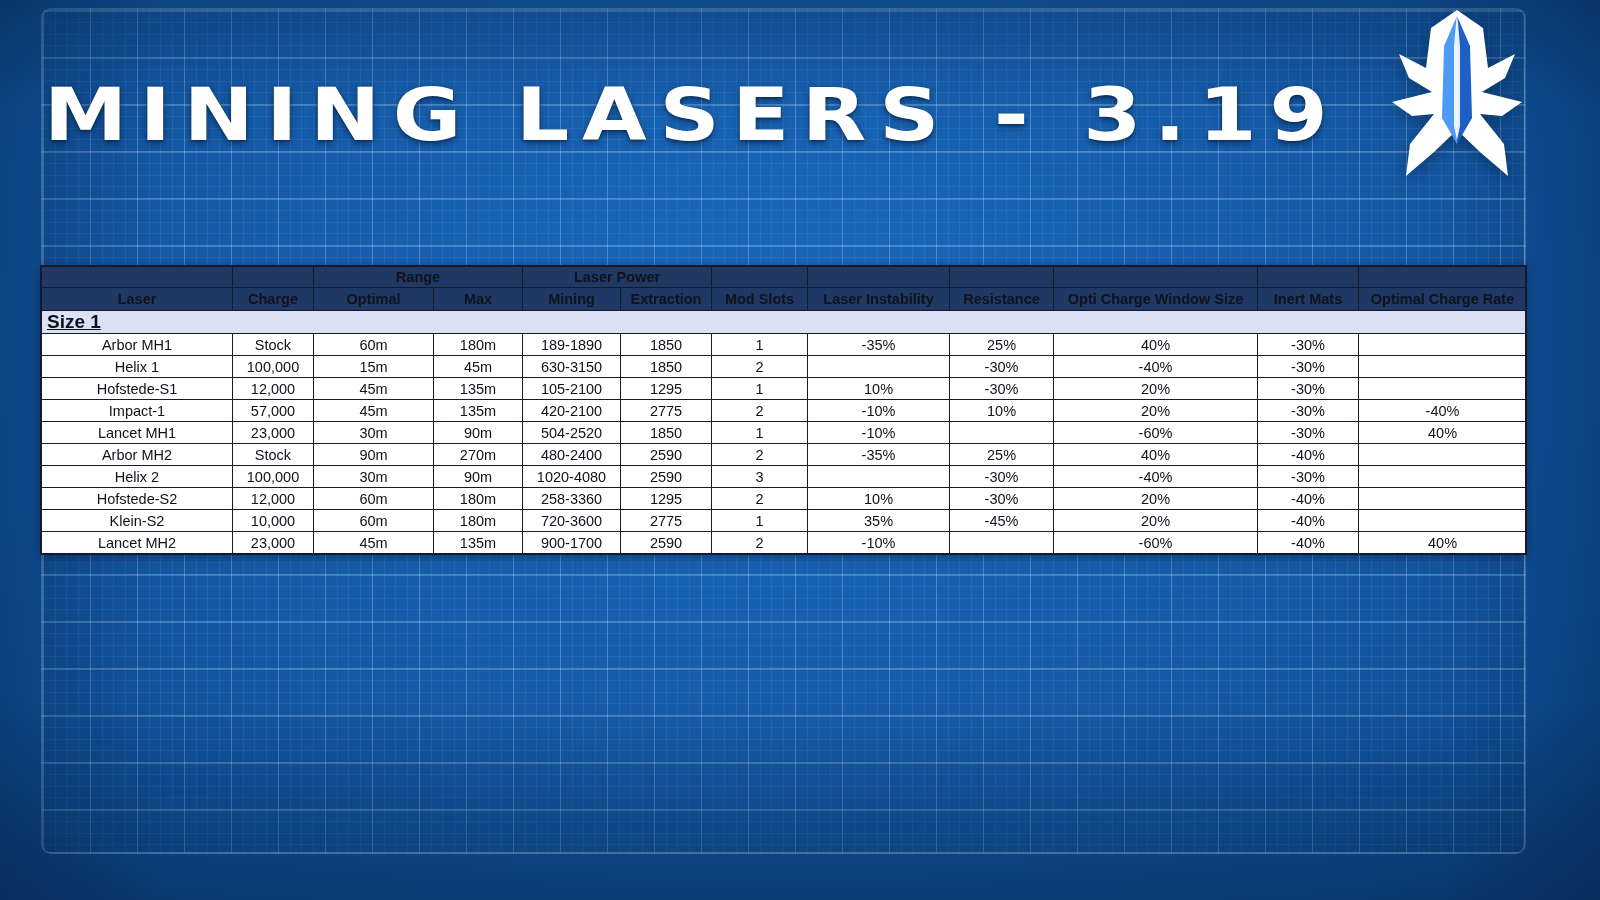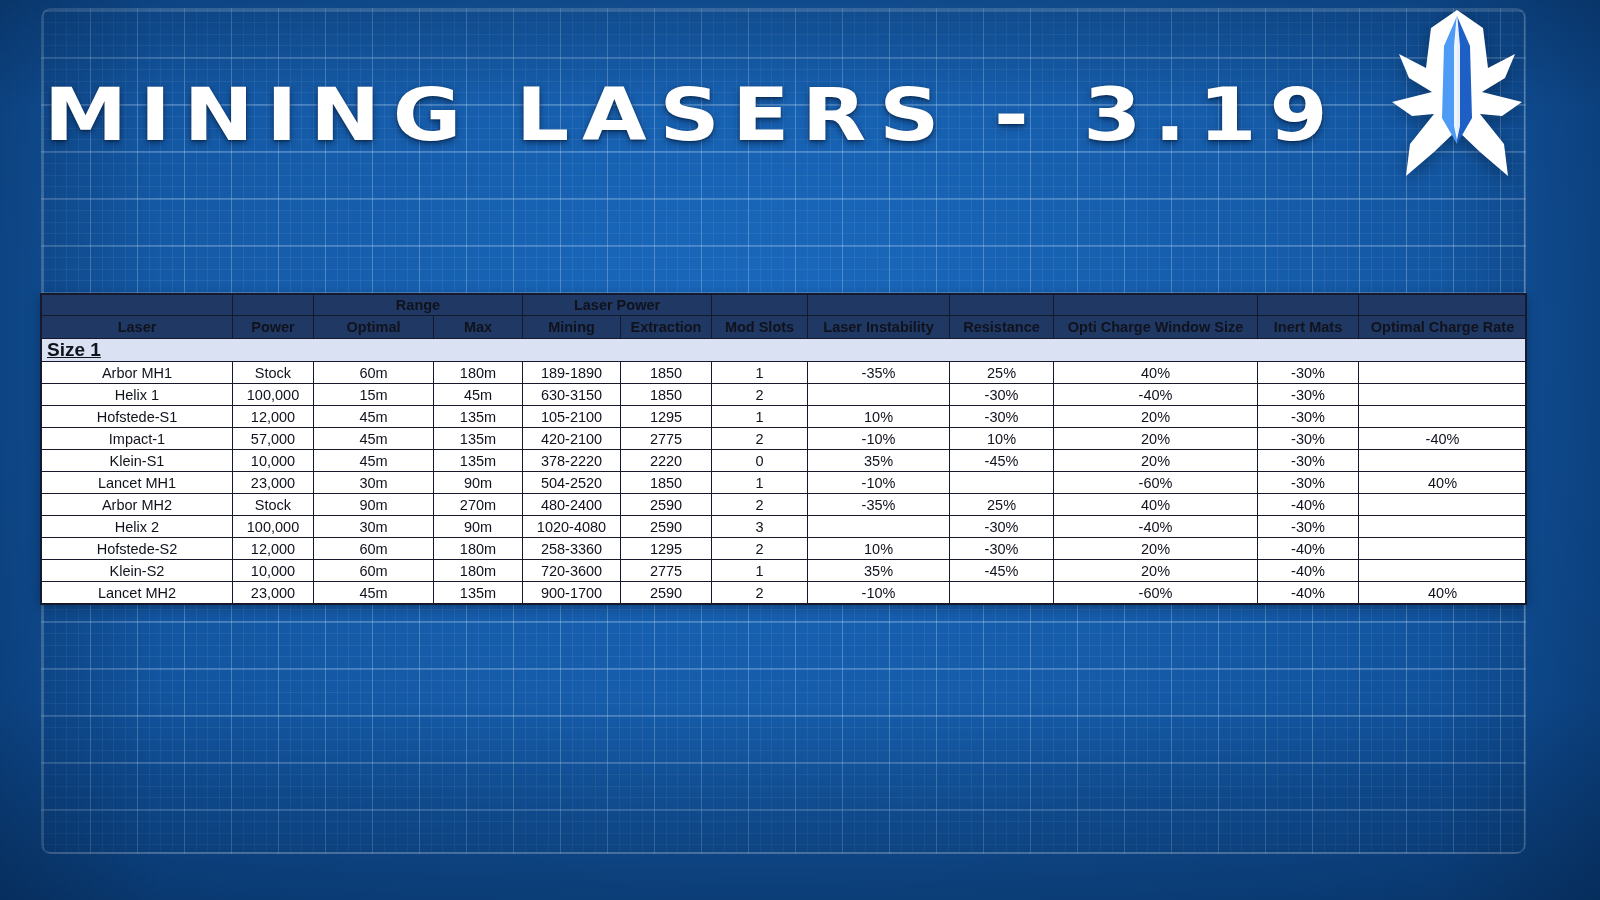--- a/index.html
+++ b/index.html
@@ -125,21 +125,21 @@
     font-size: 19px;
     padding-left: 5px;
     height: 21px;
   }
   tr.band td span.u {
     text-decoration: underline;
   }
   tbody td { background: #ffffff; }
 
   
-  #table-wrap { outline: 2.5px solid #16182b; outline-offset: -1px; margin-top: 28px; }
+  #table-wrap { outline: 2.5px solid #16182b; outline-offset: -1px; }
 </style>
 </head>
 <body>
 
 <div id="backdrop"></div>
 <div id="grid-frame"></div>
 <div id="vignette"></div>
 
 <div id="title">MINING LASERS - 3.19</div>
 
@@ -180,21 +180,21 @@
           <th colspan="2">Laser Power</th>
           <th colspan="1" class="blank"></th>
           <th colspan="1" class="blank"></th>
           <th colspan="1" class="blank"></th>
           <th colspan="1" class="blank"></th>
           <th colspan="1" class="blank"></th>
           <th colspan="1" class="blank"></th>
         </tr>
       <tr class="row-sub">
           <th class="lcell">Laser</th>
-          <th>Power</th>
+          <th>Charge</th>
           <th>Optimal</th>
           <th>Max</th>
           <th>Mining</th>
           <th>Extraction</th>
           <th>Mod Slots</th>
           <th>Laser Instability</th>
           <th>Resistance</th>
           <th>Opti Charge Window Size</th>
           <th>Inert Mats</th>
           <th>Optimal Charge Rate</th>
@@ -254,34 +254,20 @@
           <td>420-2100</td>
           <td>2775</td>
           <td>2</td>
           <td>-10%</td>
           <td>10%</td>
           <td>20%</td>
           <td>-30%</td>
           <td>-40%</td>
         </tr>
         <tr>
-          <td class="lcell">Klein-S1</td>
-          <td>10,000</td>
-          <td>45m</td>
-          <td>135m</td>
-          <td>378-2220</td>
-          <td>2220</td>
-          <td>0</td>
-          <td>35%</td>
-          <td>-45%</td>
-          <td>20%</td>
-          <td>-30%</td>
-          <td></td>
-        </tr>
-        <tr>
           <td class="lcell">Lancet MH1</td>
           <td>23,000</td>
           <td>30m</td>
           <td>90m</td>
           <td>504-2520</td>
           <td>1850</td>
           <td>1</td>
           <td>-10%</td>
           <td></td>
           <td>-60%</td>

